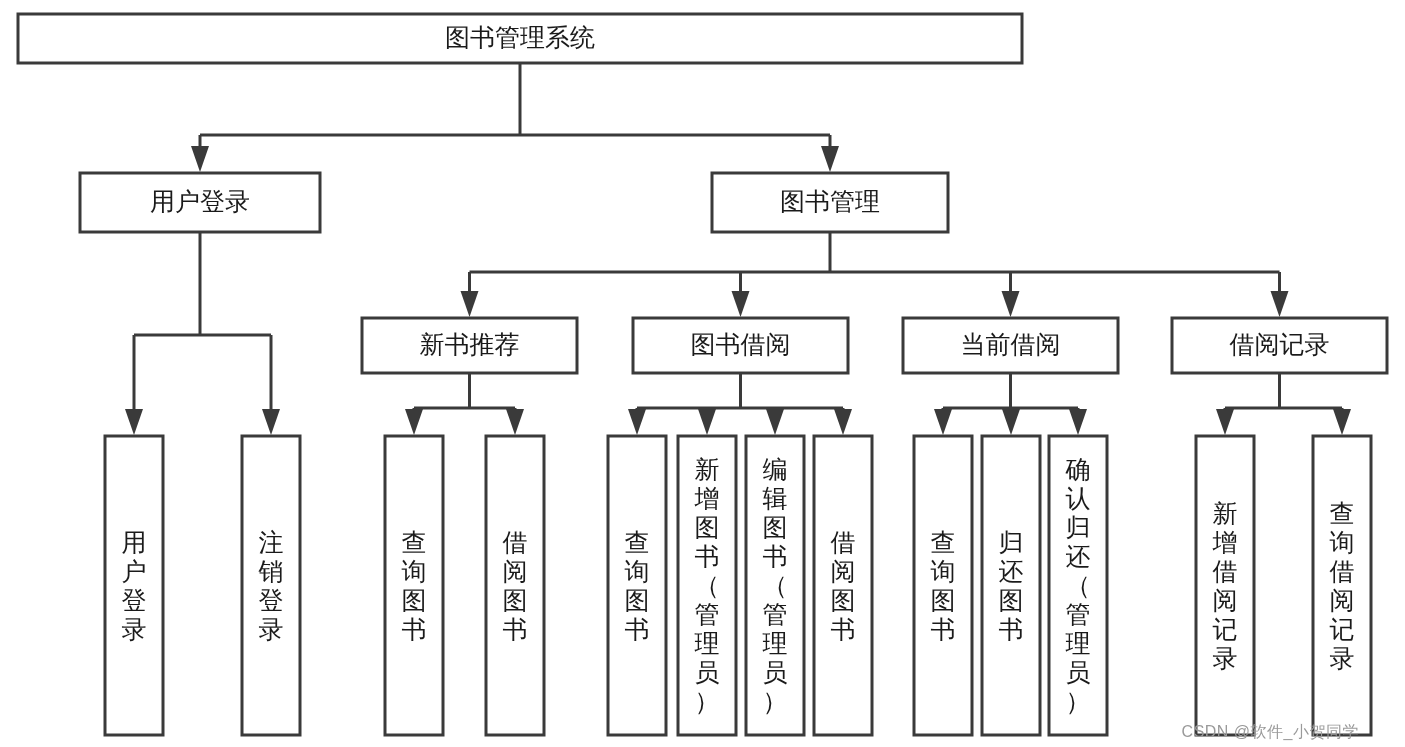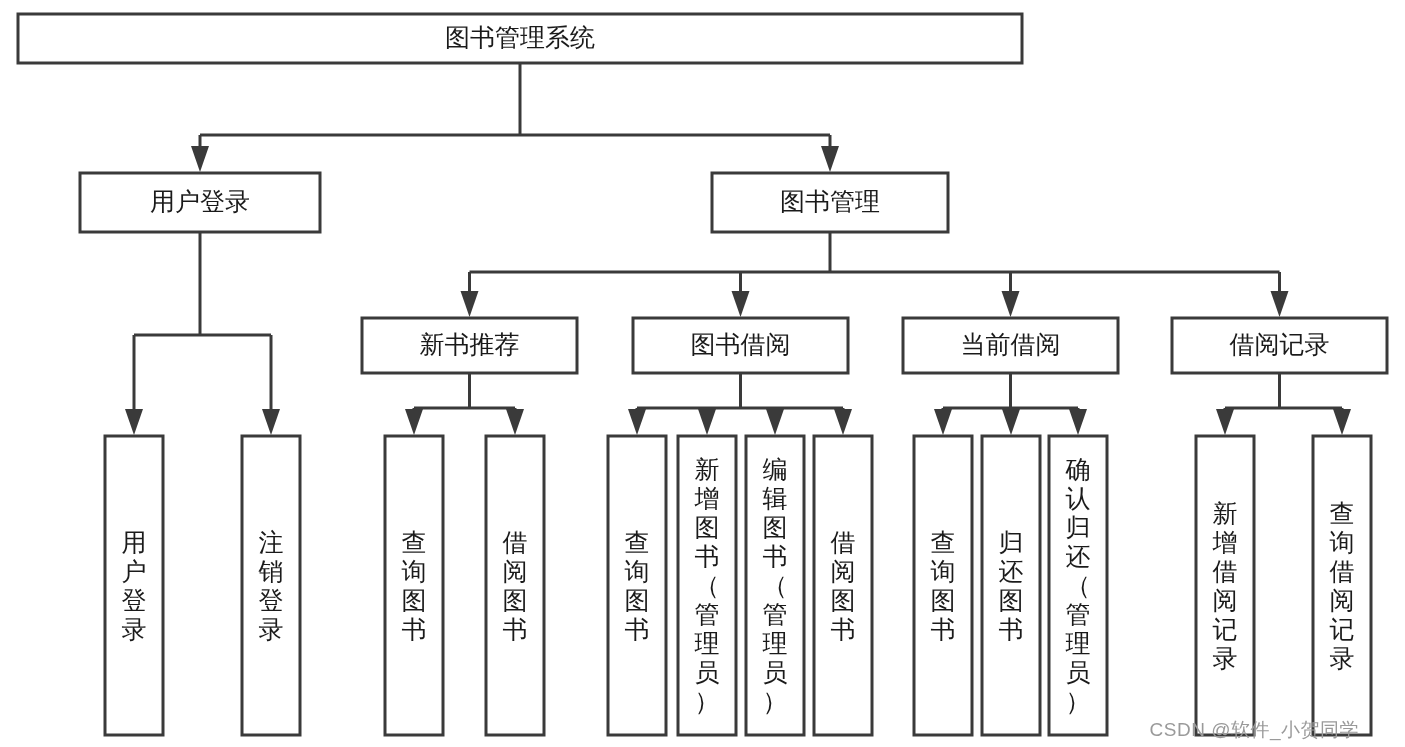--- a/index.html
+++ b/index.html
@@ -14,21 +14,21 @@
   .edge{stroke:#3a3a3a;stroke-width:3;fill:none;}
   .arrowhead{fill:#3a3a3a;stroke:none;}
   .node-label{
     font-family:"Liberation Sans","DejaVu Sans",sans-serif;
     fill:#1a1a1a;text-anchor:middle;
   }
   .lbl-h{font-size:25px;dominant-baseline:middle;}
   .lbl-v{font-size:25px;}
   .watermark{
     position:absolute;right:10px;bottom:4px;
-    font-size:19px;color:#9a9a9a;letter-spacing:0.5px;
+    font-size:16px;color:#9a9a9a;letter-spacing:0.5px;
     font-family:"Liberation Sans","DejaVu Sans",sans-serif;
     white-space:nowrap;pointer-events:none;
   }
 </style>
 </head>
 <body>
 
 <div id="stage">
   <svg id="diagram" viewBox="0 0 1405 747" xmlns="http://www.w3.org/2000/svg">
     <g id="edges-layer">

